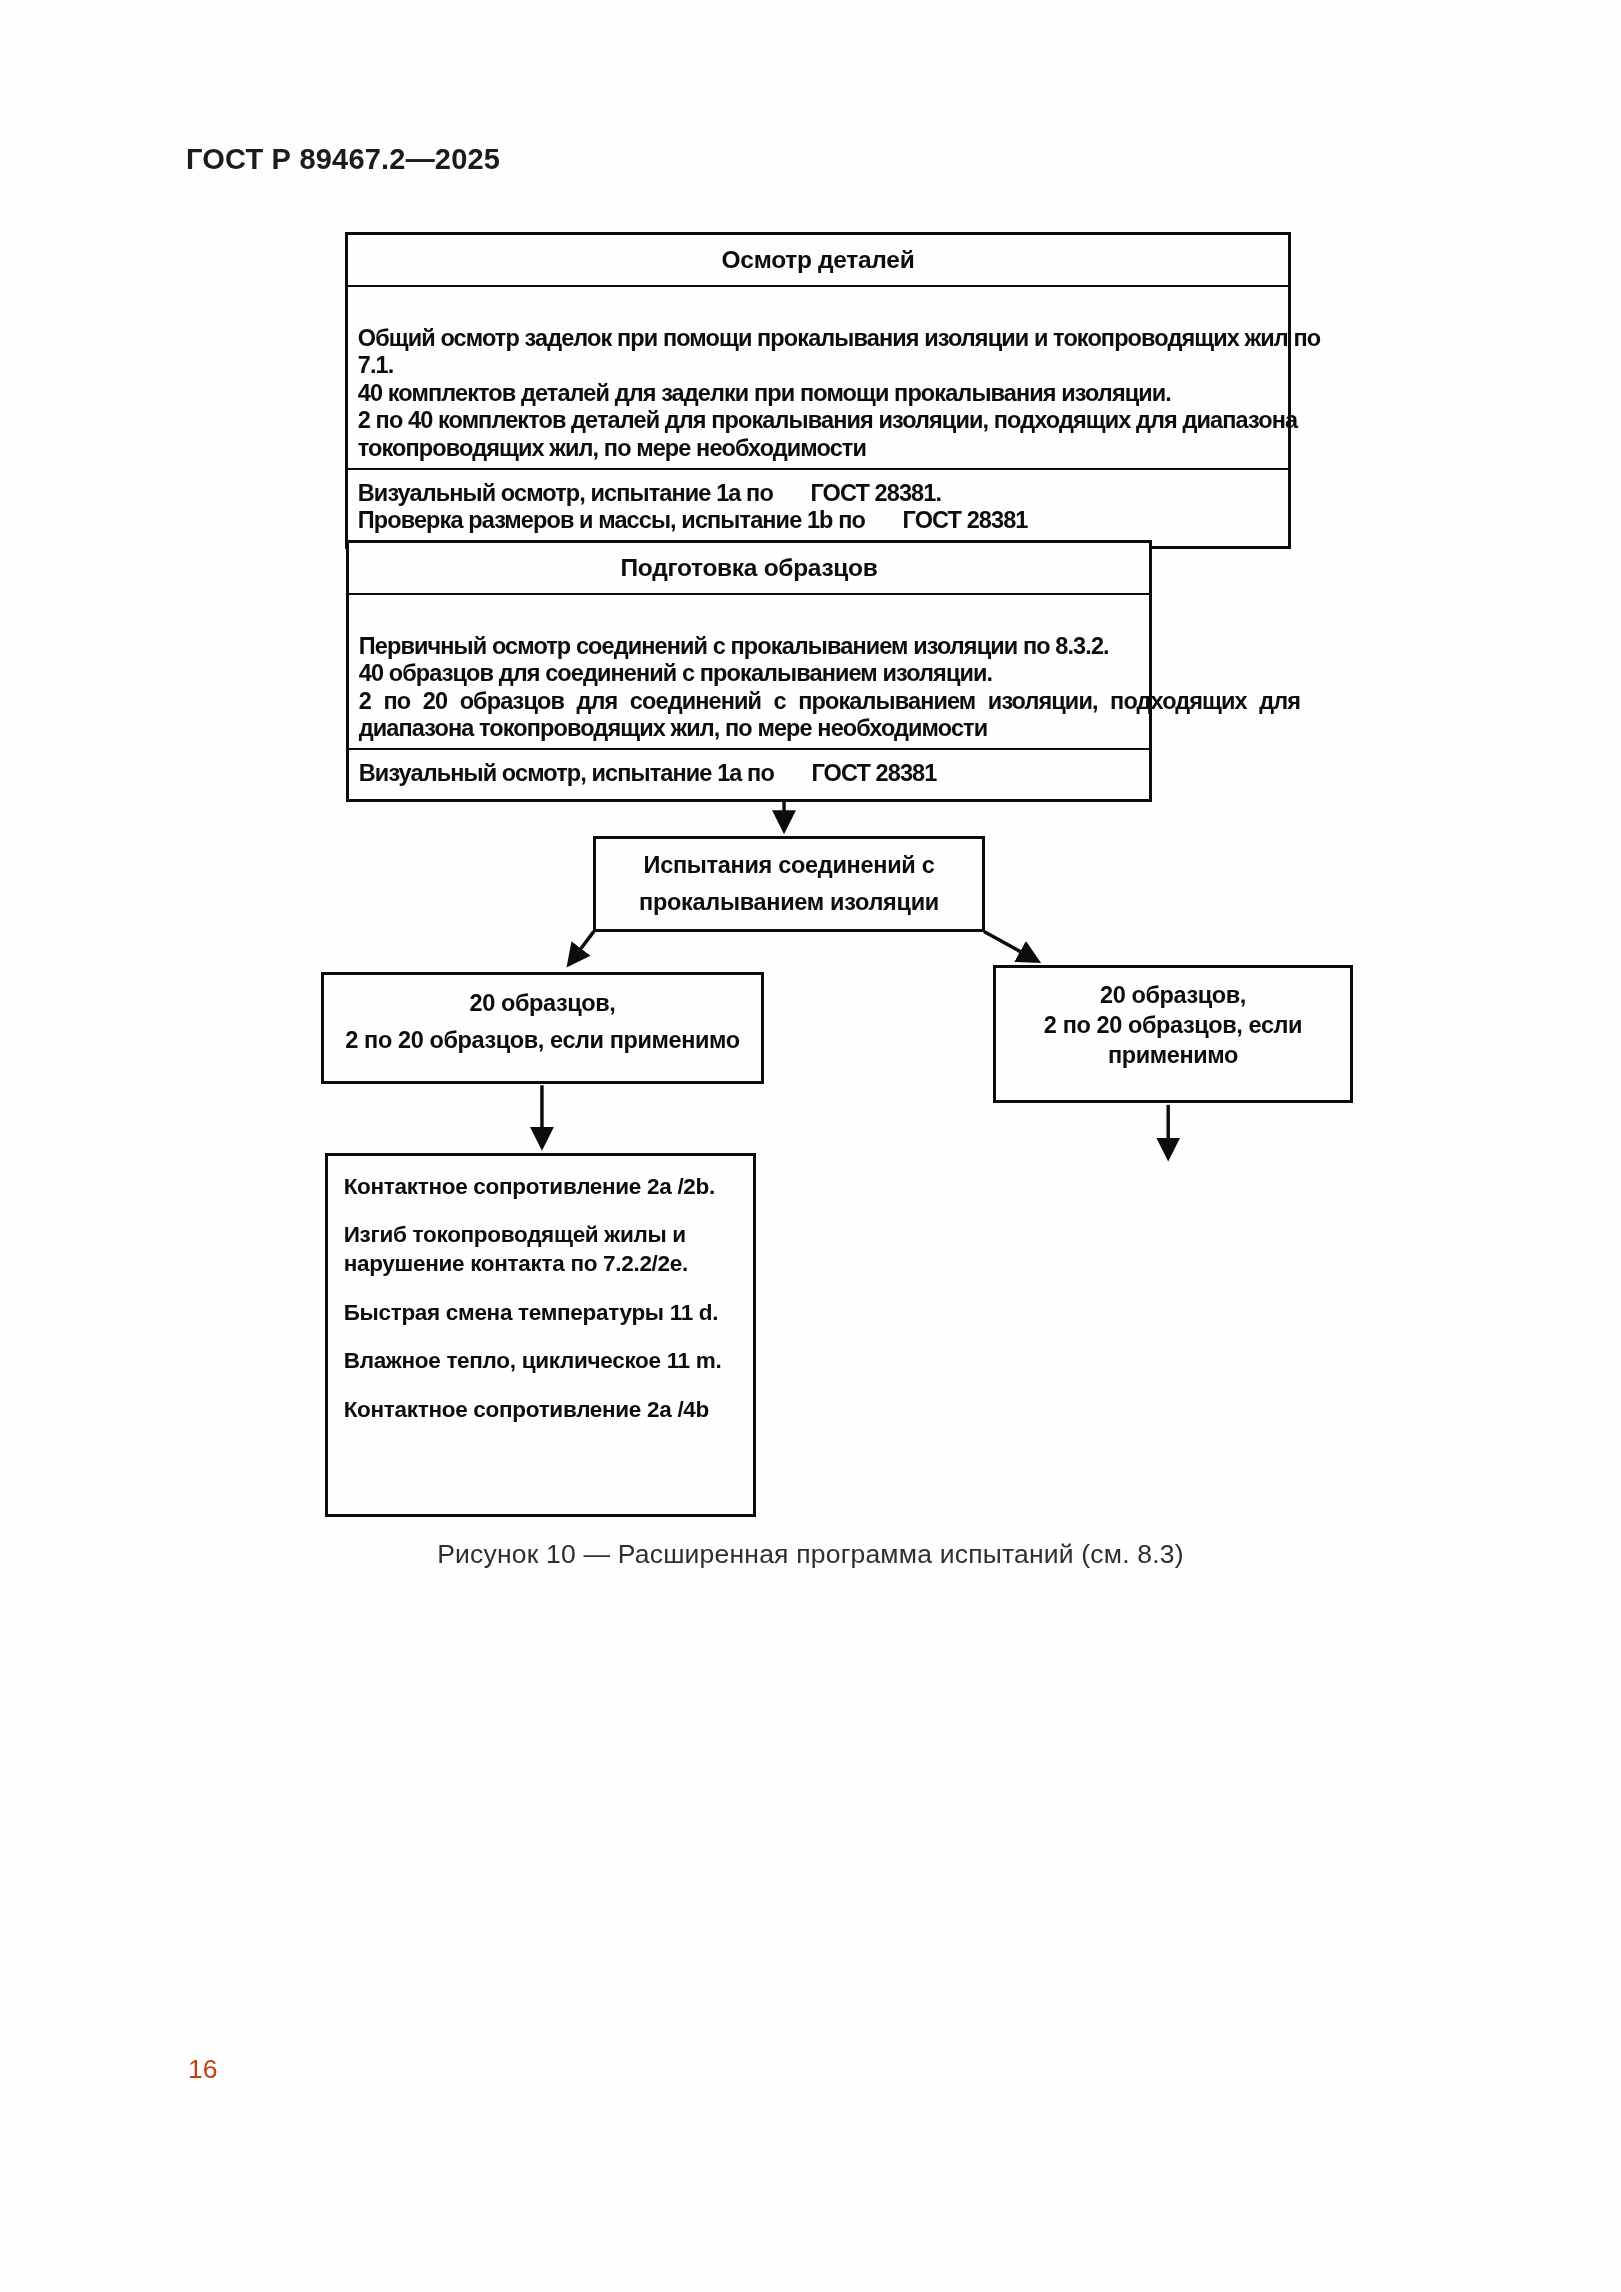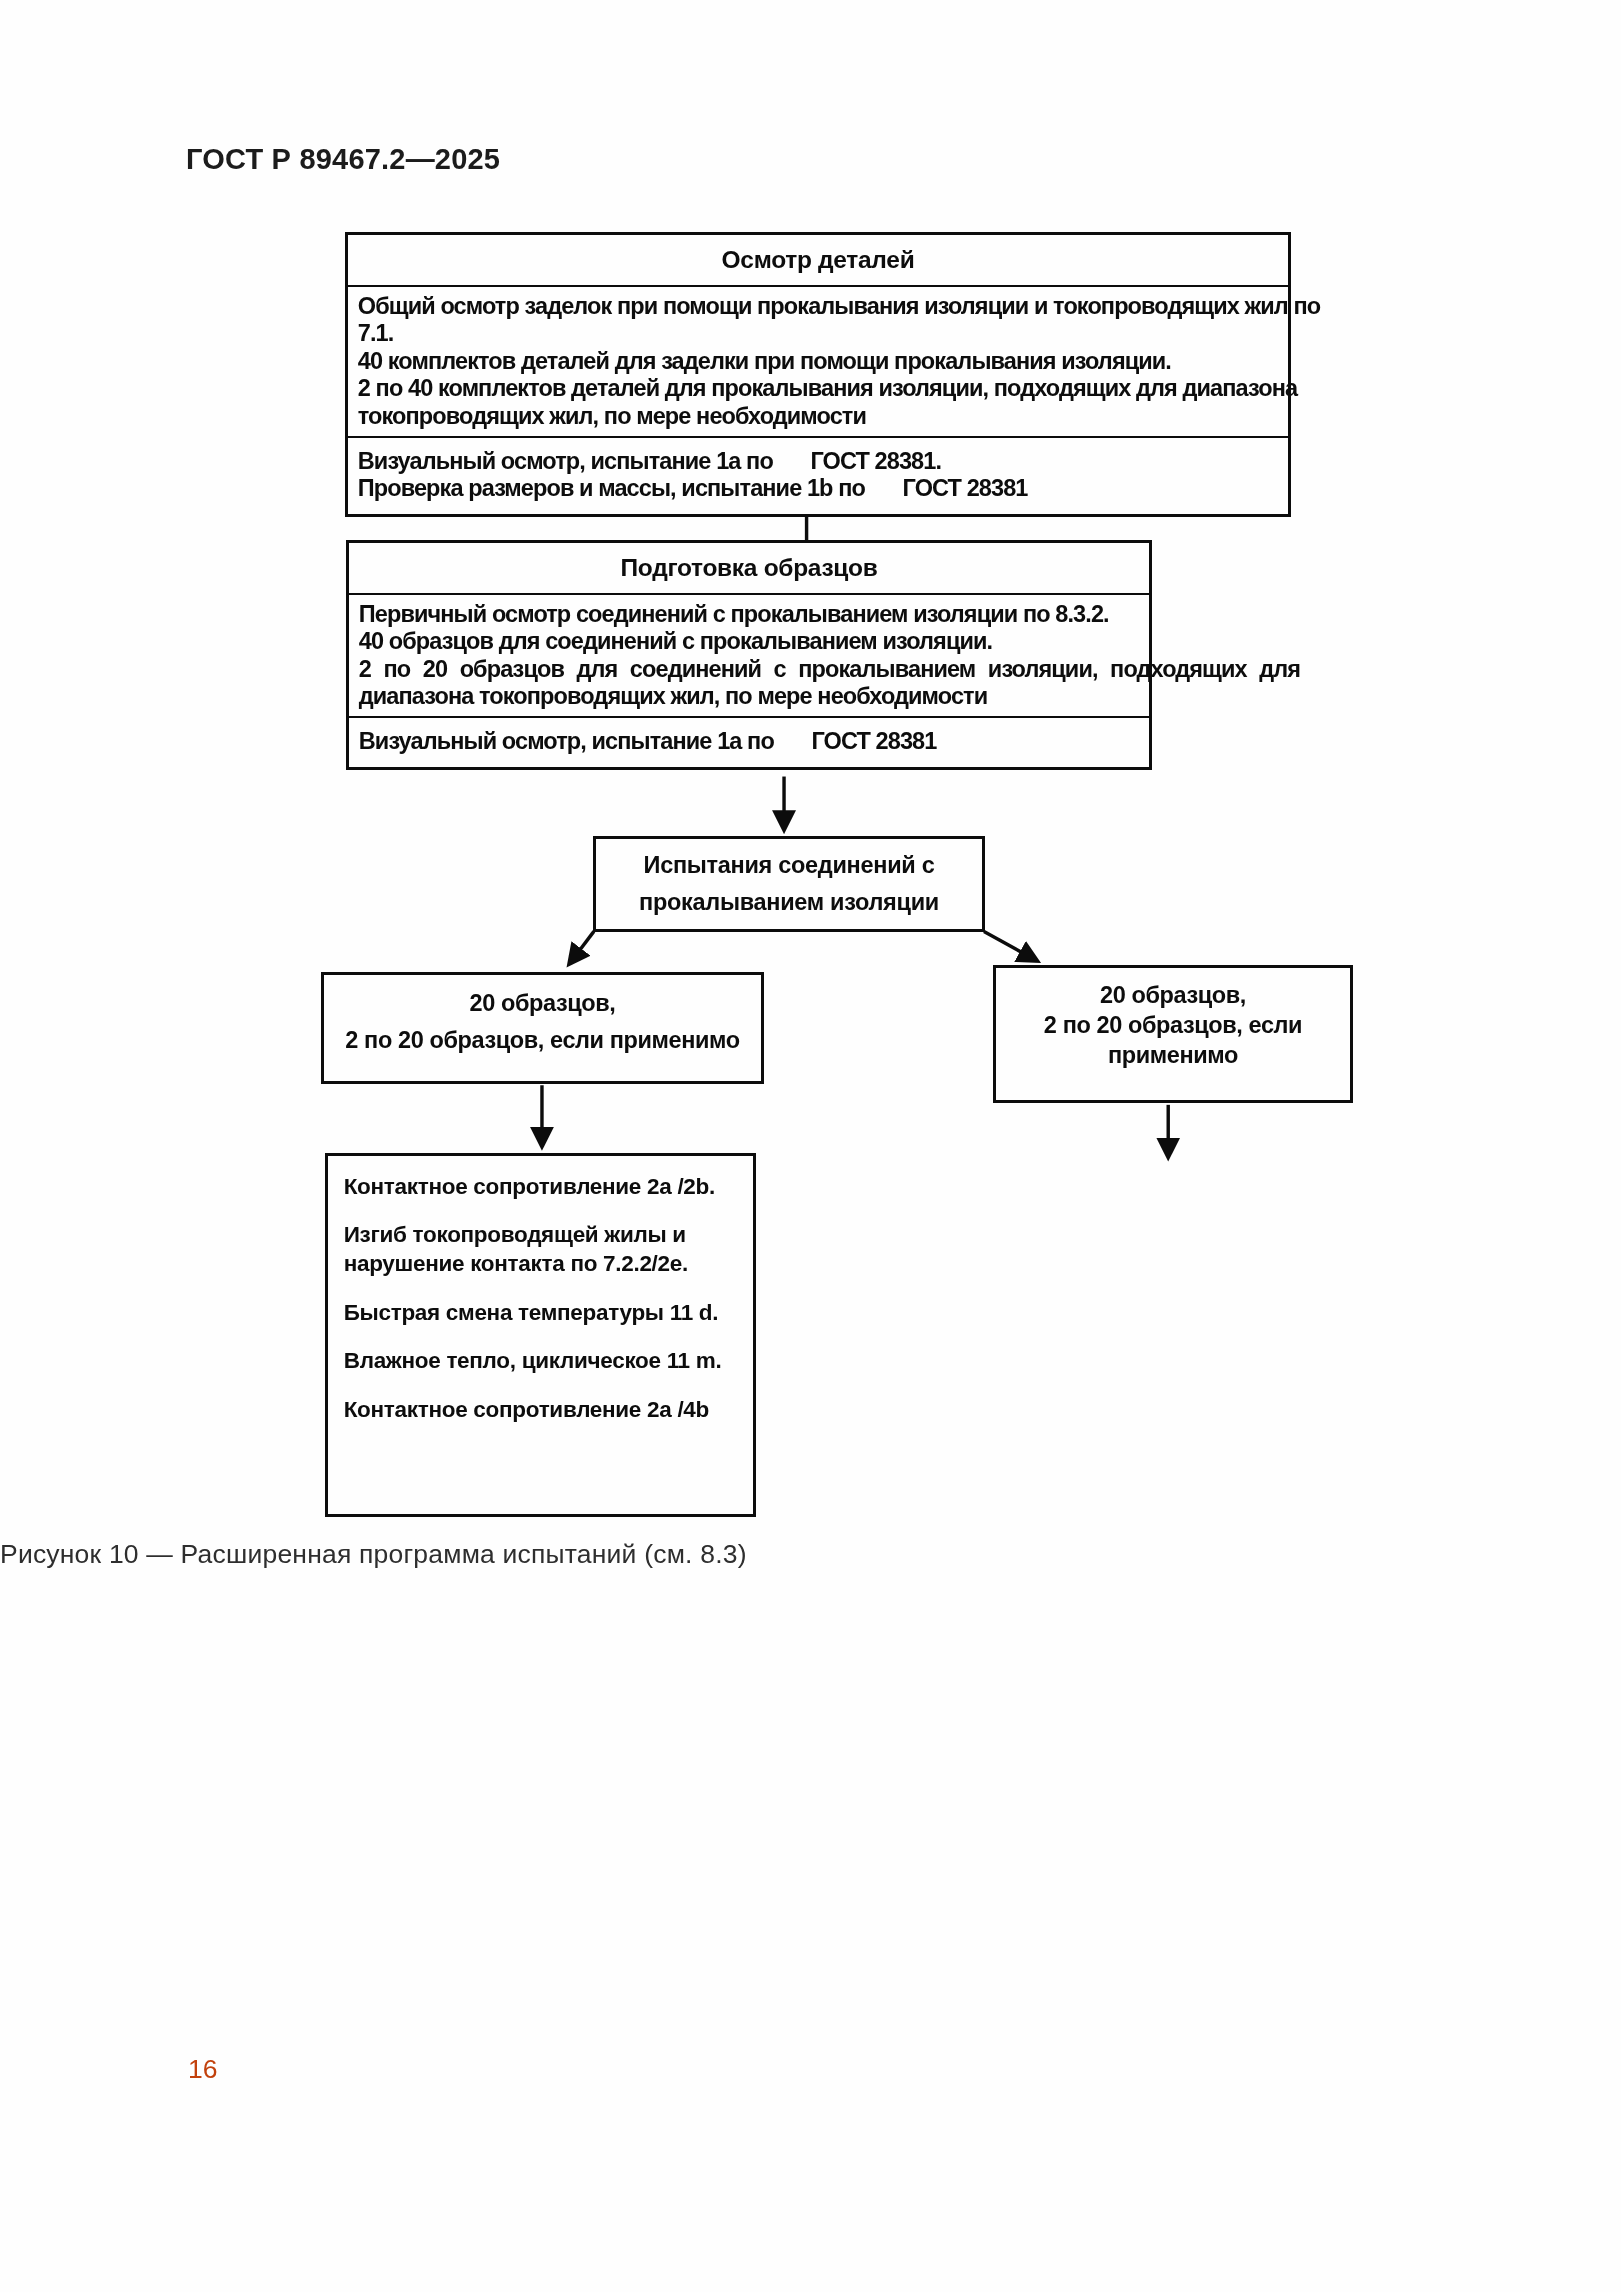--- a/index.html
+++ b/index.html
@@ -27,20 +27,21 @@
     text-align:center;
     font-size:24.5px;line-height:27.4px;
     padding:10.8px 7.8px 11.8px 7.8px;
     border-bottom:2.9px solid #0c0c0c;
     letter-spacing:-0.3px;
   }
   .sec-body{
     padding:5.9px 9.8px 5.9px 9.8px;
     font-size:23.5px;line-height:27.4px;
     border-bottom:2.9px solid #0c0c0c;
+    margin-top:32px;
   }
   .sec-footer{
     padding:9.8px 9.8px 11.8px 9.8px;
     font-size:23.5px;line-height:27.4px;
   }
   .bb-line{white-space:nowrap;letter-spacing:-0.9px;}
   .ref{margin-left:32px;}
   
   .prep-body .bb-line:nth-child(3){word-spacing:6.9px;}
 
@@ -72,21 +73,21 @@
     left:988px;top:1163px;width:382px;height:138px;
     padding:37px 9.8px 9.8px 17.6px;box-sizing:border-box;
     font-size:22.5px;line-height:27.4px;letter-spacing:-0.3px;
   }
   .nw{white-space:nowrap;}
 
   .connectors{position:absolute;left:0;top:0;width:1621px;height:2293px;pointer-events:none;}
 
   .figure-caption{
     position:absolute;left:0;top:1539px;width:1621px;
-    text-align:left;font-size:26.5px;color:#2e2e2e;letter-spacing:0.2px;
+    text-align:center;font-size:26.5px;color:#2e2e2e;letter-spacing:0.2px;
   }
   .page-number{
     position:absolute;left:188px;top:2054px;
     font-size:26.5px;color:#c2410c;
   }
 </style>
 </head>
 <body>
 
 <div class="page">

